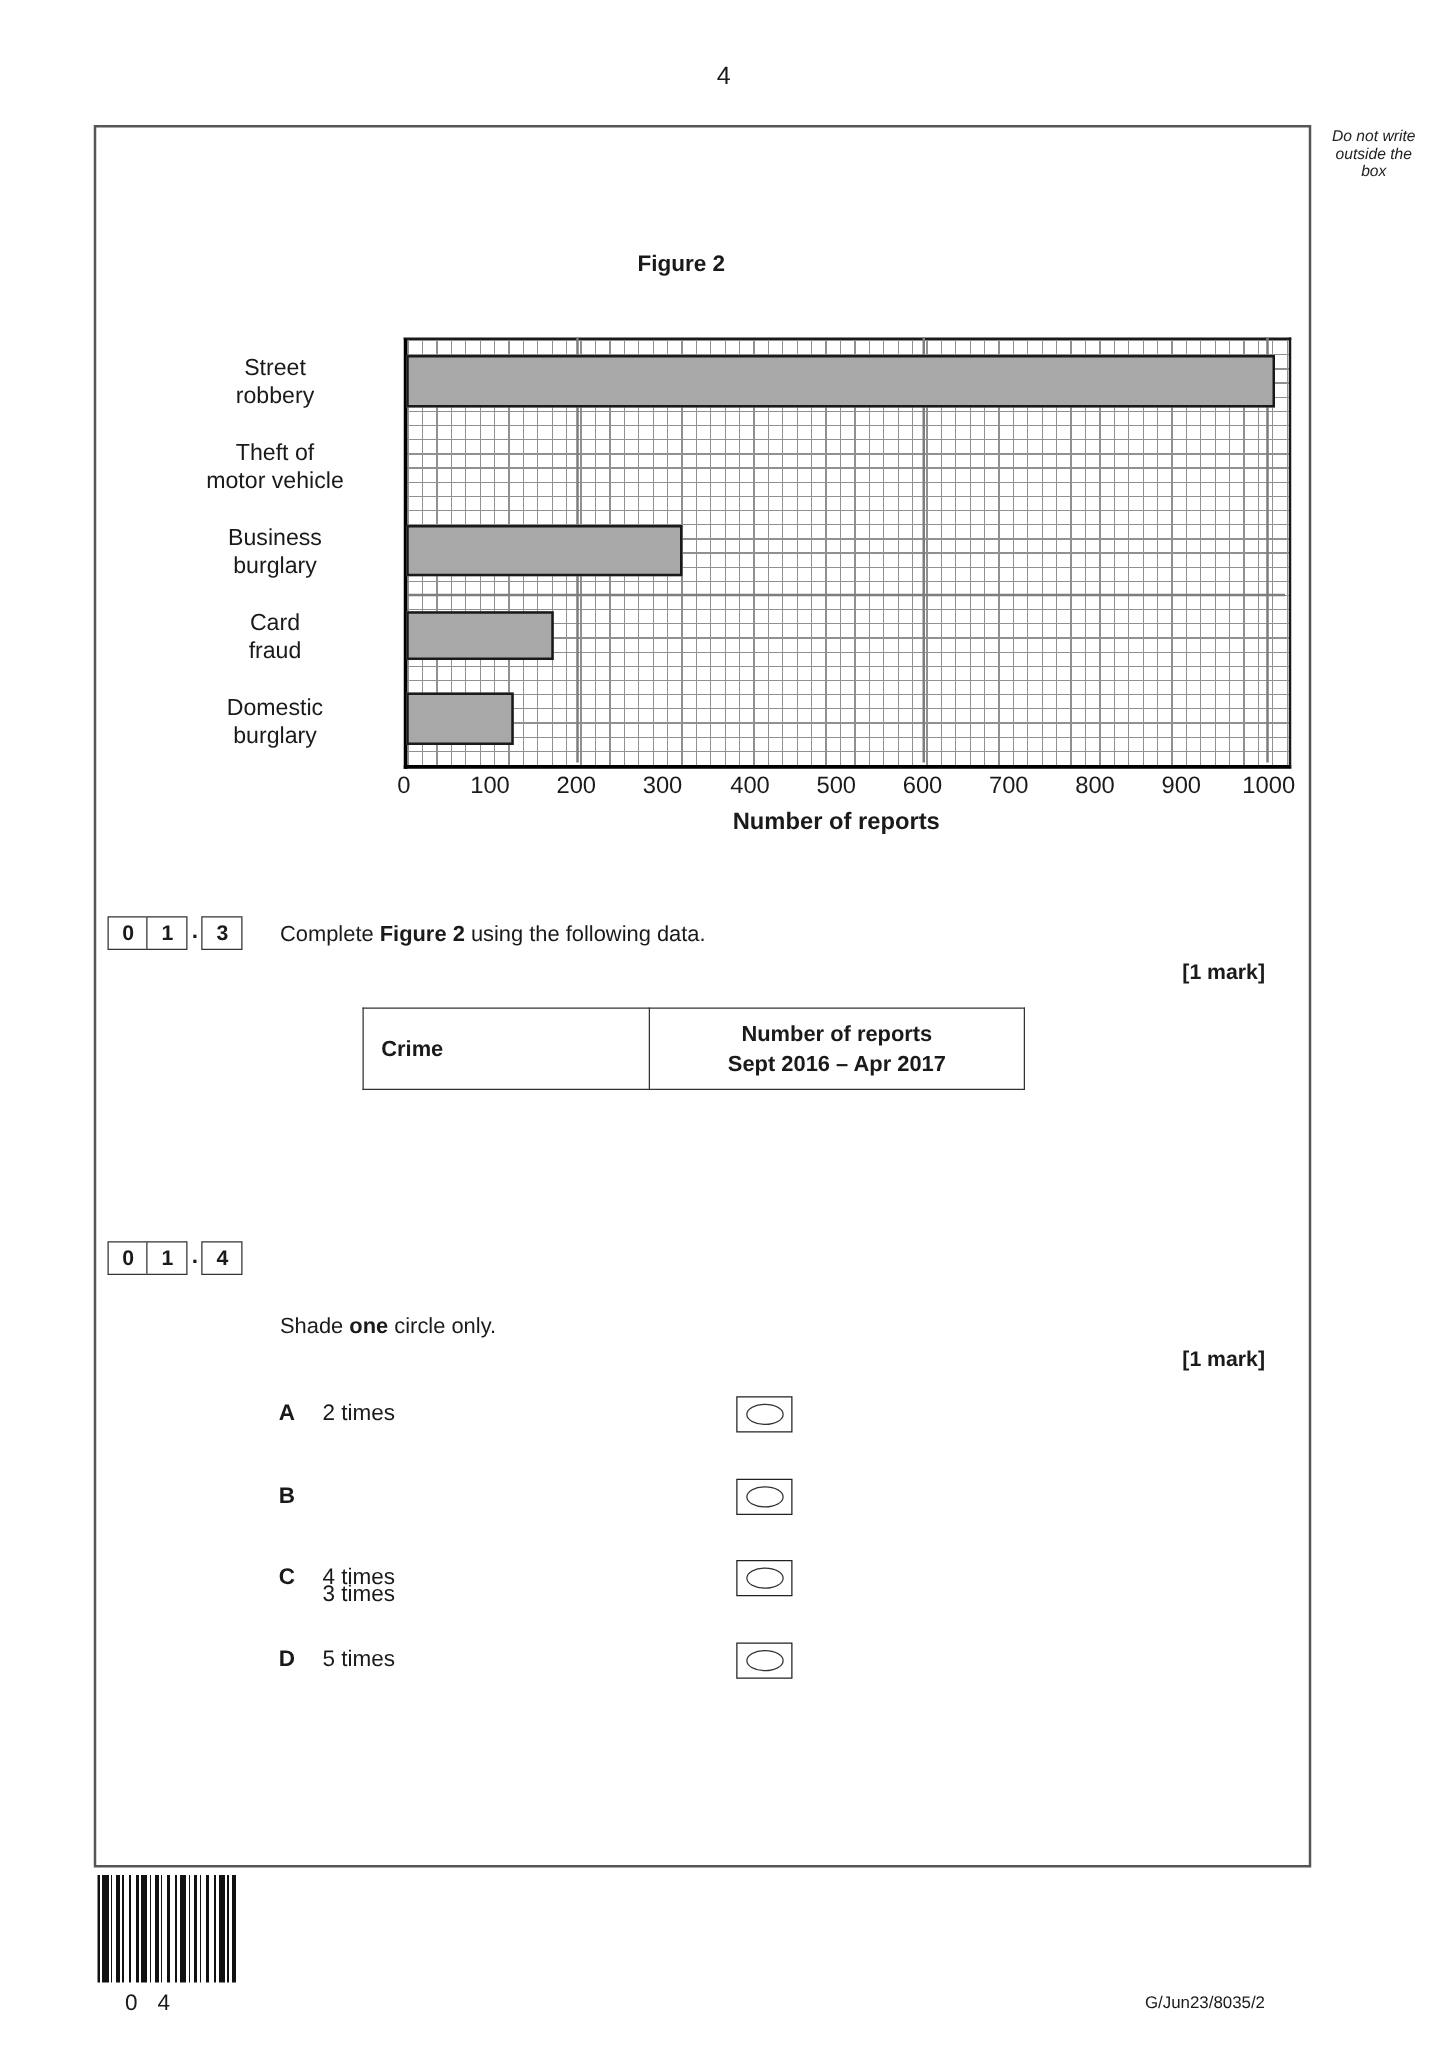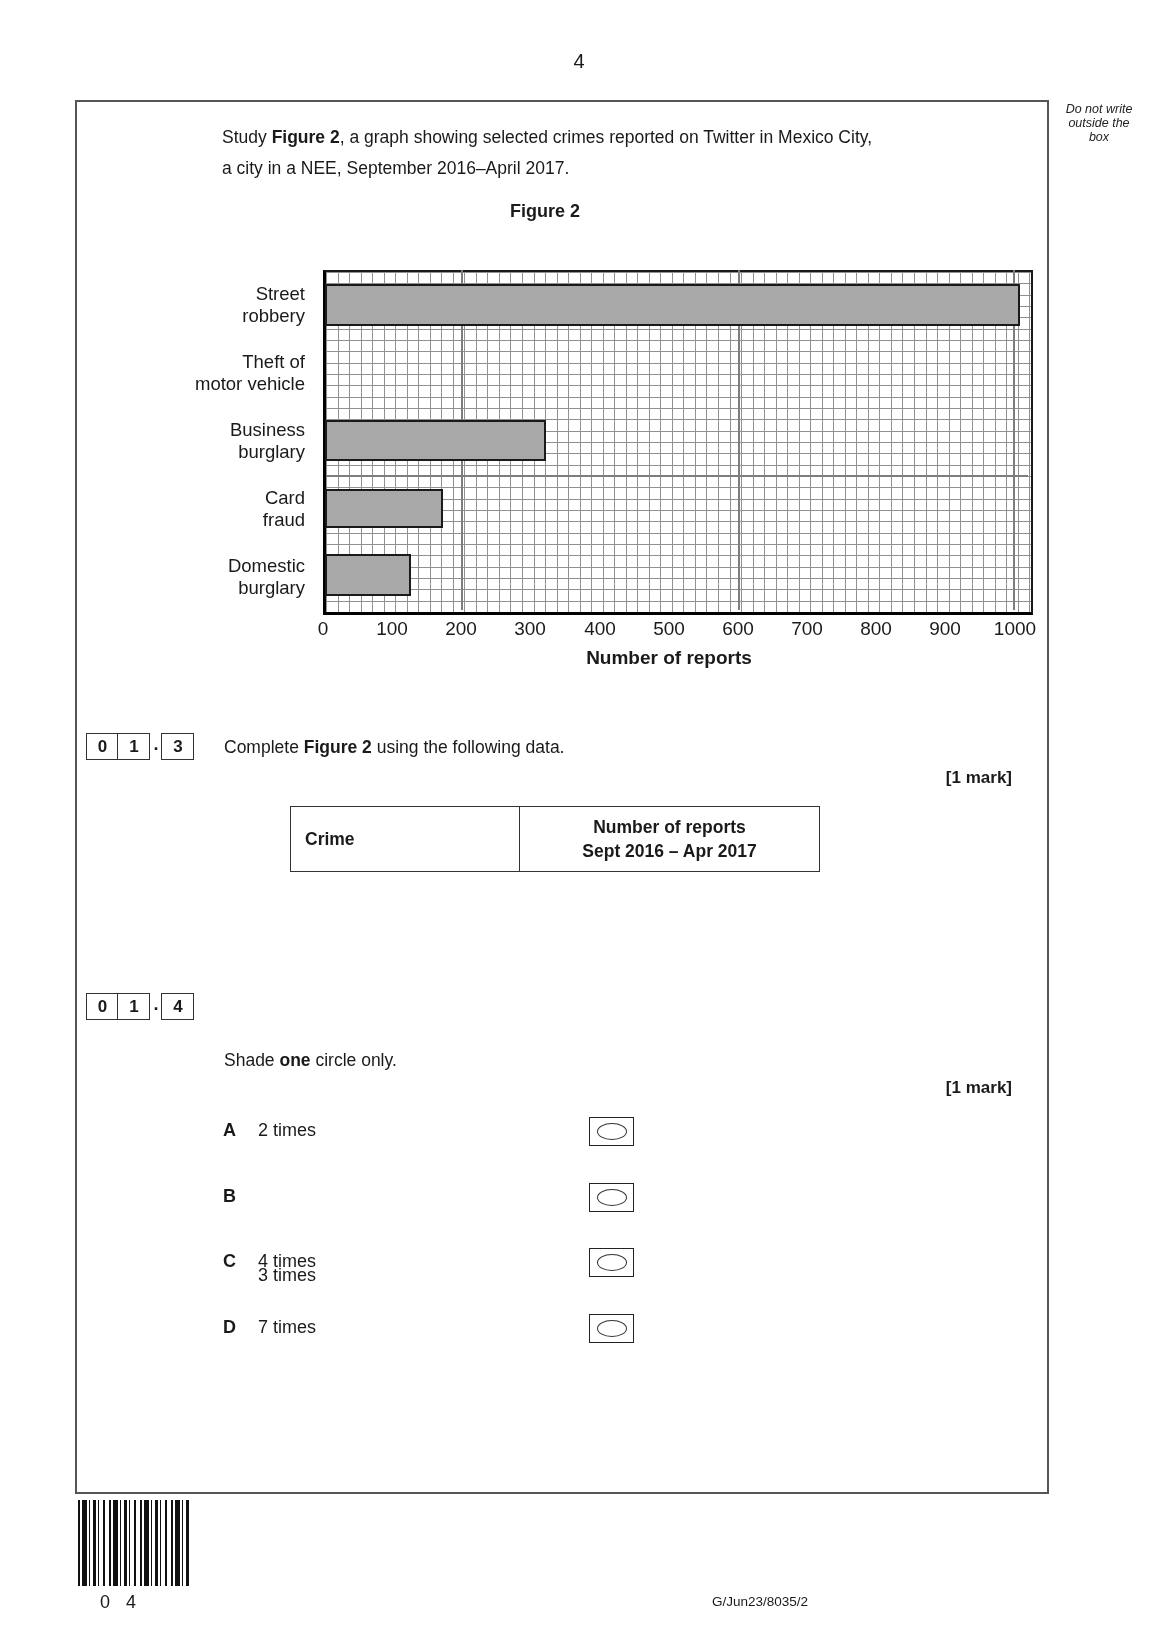--- a/index.html
+++ b/index.html
@@ -25,21 +25,21 @@
       repeating-linear-gradient(to right, #909090 0 1px, transparent 1px 11.53px),
       repeating-linear-gradient(to bottom, #909090 0 1px, transparent 1px 11.33px);
   }
   .gridline-v{top:270px;width:2px;height:340px;background:#7d7d7d;}
   .gridline-h{left:326px;top:475px;width:702px;height:2px;background:#7d7d7d;}
   .bar{left:325px;background:#a8a8a8;border:2px solid #1a1a1a;box-sizing:border-box;}
   .bar-street{top:284px;height:42px;}
   .bar-business{top:420px;height:41px;}
   .bar-card{top:489px;height:39px;}
   .bar-domestic{top:554px;height:42px;}
-  .cat-label{width:170px;right:853px;text-align:right;font-size:18.5px;line-height:22px;}
+  .cat-label{width:170px;right:853px;text-align:center;font-size:18.5px;line-height:22px;}
   .y-axis-title{left:93px;top:400px;width:120px;font-weight:bold;font-size:18.5px;line-height:22px;}
   .tick{top:618px;width:70px;text-align:center;font-size:19px;}
   .x-axis-title{left:469px;top:647px;width:400px;text-align:center;font-weight:bold;font-size:19px;}
 
   
   .qnum{display:flex;align-items:center;}
   .qbox{width:33px;height:27px;border:1.6px solid #333;box-sizing:border-box;
     display:flex;align-items:center;justify-content:center;
     font-size:17px;font-weight:bold;background:#fff;}
   .qbox+.qbox{margin-left:-1.6px;}
@@ -62,41 +62,37 @@
     display:flex;align-items:center;justify-content:center;background:#fff;cursor:pointer;}
   .oval{width:28px;height:15px;border:1.4px solid #333;border-radius:50%;}
 
   
   .barcode{left:78px;top:1500px;width:112px;height:86px;
     background:repeating-linear-gradient(90deg,
       #111 0 2px,#fff 2px 4px,#111 4px 9px,#fff 9px 11px,#111 11px 12px,
       #fff 12px 15px,#111 15px 18px,#fff 18px 20px,#111 20px 21px,
       #fff 21px 25px,#111 25px 27px,#fff 27px 31px);}
   .barcode-digits{left:100px;top:1592px;font-size:18px;letter-spacing:16px;}
-  .footer-code{left:712px;top:1594px;width:300px;font-size:13.5px;}
+  .footer-code{left:712px;top:1594px;width:300px;text-align:right;font-size:13.5px;}
 </style>
 </head>
 <body>
 
 <div class="page">
 
   <div class="abs page-number">4</div>
 
   <div class="abs side-note">
     <span>Do not write</span><br>
     <span>outside the</span><br>
     <span>box</span>
   </div>
 
   <div class="abs main-box"></div>
 
-  <div class="abs intro">
-    <span>Study </span><b>Figure 2</b><span>, a graph showing selected crimes reported on Twitter in Mexico City,</span><br>
-    <span>a city in a NEE, September 2016–April 2017.</span>
-  </div>
 
   <div class="abs fig-title">Figure 2</div>
 
   <div class="abs plot"></div>
   <div class="abs gridline-v" style="left:461px;"></div>
   <div class="abs gridline-v" style="left:738px;"></div>
   <div class="abs gridline-v" style="left:1013px;"></div>
   <div class="abs gridline-h"></div>
 
   <div class="abs bar bar-street" style="width: 695px;"></div>
@@ -186,21 +182,21 @@
       <div class="oval"></div>
     </div>
 
   <div class="abs opt-letter" style="top:1251px;">C</div>
   <div class="abs opt-label" style="top:1251px;">4 times</div>
   <div class="abs oval-box" style="top:1248px;">
       <div class="oval"></div>
     </div>
 
   <div class="abs opt-letter" style="top:1317px;">D</div>
-  <div class="abs opt-label" style="top:1317px;">7 times</div>
+  <div class="abs opt-label" style="top:1317px;">5 times</div>
   <div class="abs oval-box" style="top:1314px;">
       <div class="oval"></div>
     </div>
 
   <div class="abs barcode"></div>
   <div class="abs barcode-digits">04</div>
   <div class="abs footer-code">G/Jun23/8035/2</div>
 
 </div>
 

